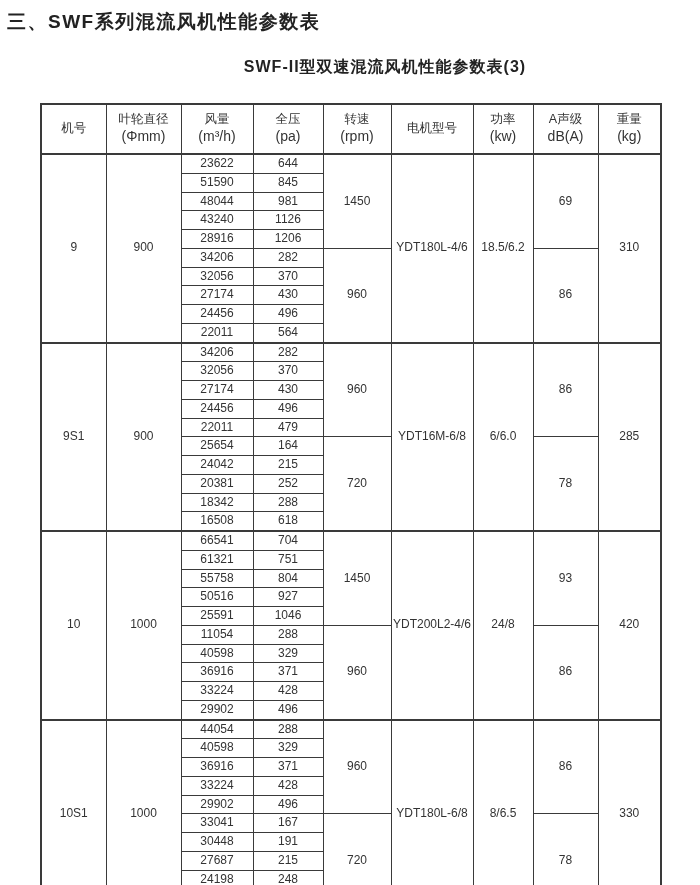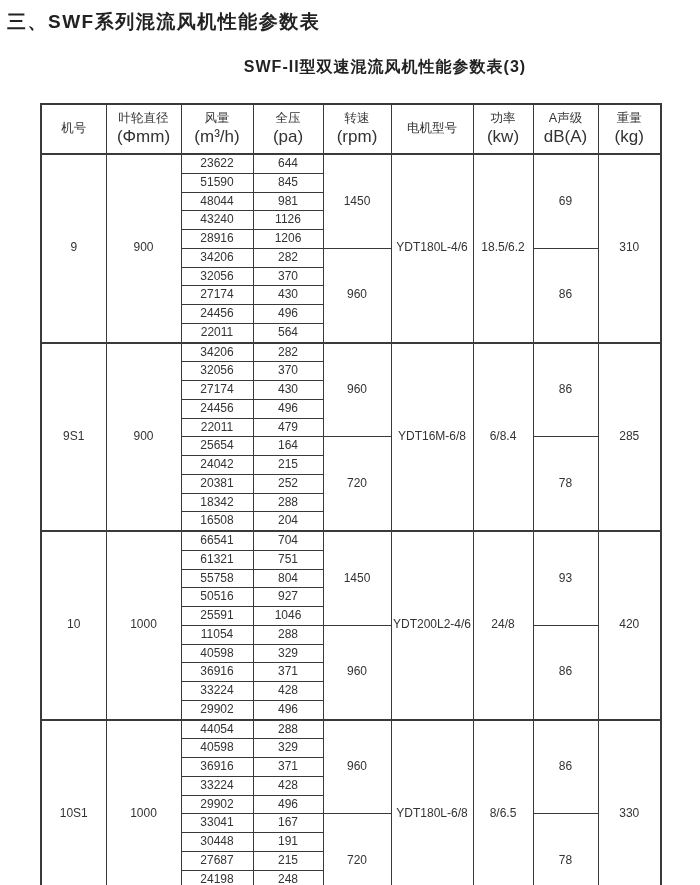--- a/index.html
+++ b/index.html
@@ -46,21 +46,21 @@
   }
   .params thead th {
     height:50px;
     font-weight:normal;
     font-size:12.5px;
     border-bottom:2px solid #3a3a3a;
     line-height:1.25;
   }
   .params thead .hdr-unit {
     display:block;
-    font-size:17px;
+    font-size:14px;
     color:#333;
   }
   .params tbody td { height:17.75px; line-height:17.75px; }
   .params tbody tr.section-start td { border-top:2px solid #3a3a3a; }
 </style>
 </head>
 <body>
 
 <div class="page-title">三、SWF系列混流风机性能参数表</div>
 <div class="page-subtitle">SWF-II型双速混流风机性能参数表(3)</div>
@@ -140,21 +140,21 @@
         <td>22011</td>
         <td>564</td>
       </tr>
       <tr class="section-start">
         <td rowspan="10">9S1</td>
         <td rowspan="10">900</td>
         <td>34206</td>
         <td>282</td>
         <td rowspan="5">960</td>
         <td rowspan="10">YDT16M-6/8</td>
-        <td rowspan="10">6/8.4</td>
+        <td rowspan="10">6/6.0</td>
         <td rowspan="5">86</td>
         <td rowspan="10">285</td>
       </tr>
       <tr>
         <td>32056</td>
         <td>370</td>
       </tr>
       <tr>
         <td>27174</td>
         <td>430</td>
@@ -180,21 +180,21 @@
       <tr>
         <td>20381</td>
         <td>252</td>
       </tr>
       <tr>
         <td>18342</td>
         <td>288</td>
       </tr>
       <tr>
         <td>16508</td>
-        <td>204</td>
+        <td>618</td>
       </tr>
       <tr class="section-start">
         <td rowspan="10">10</td>
         <td rowspan="10">1000</td>
         <td>66541</td>
         <td>704</td>
         <td rowspan="5">1450</td>
         <td rowspan="10">YDT200L2-4/6</td>
         <td rowspan="10">24/8</td>
         <td rowspan="5">93</td>

